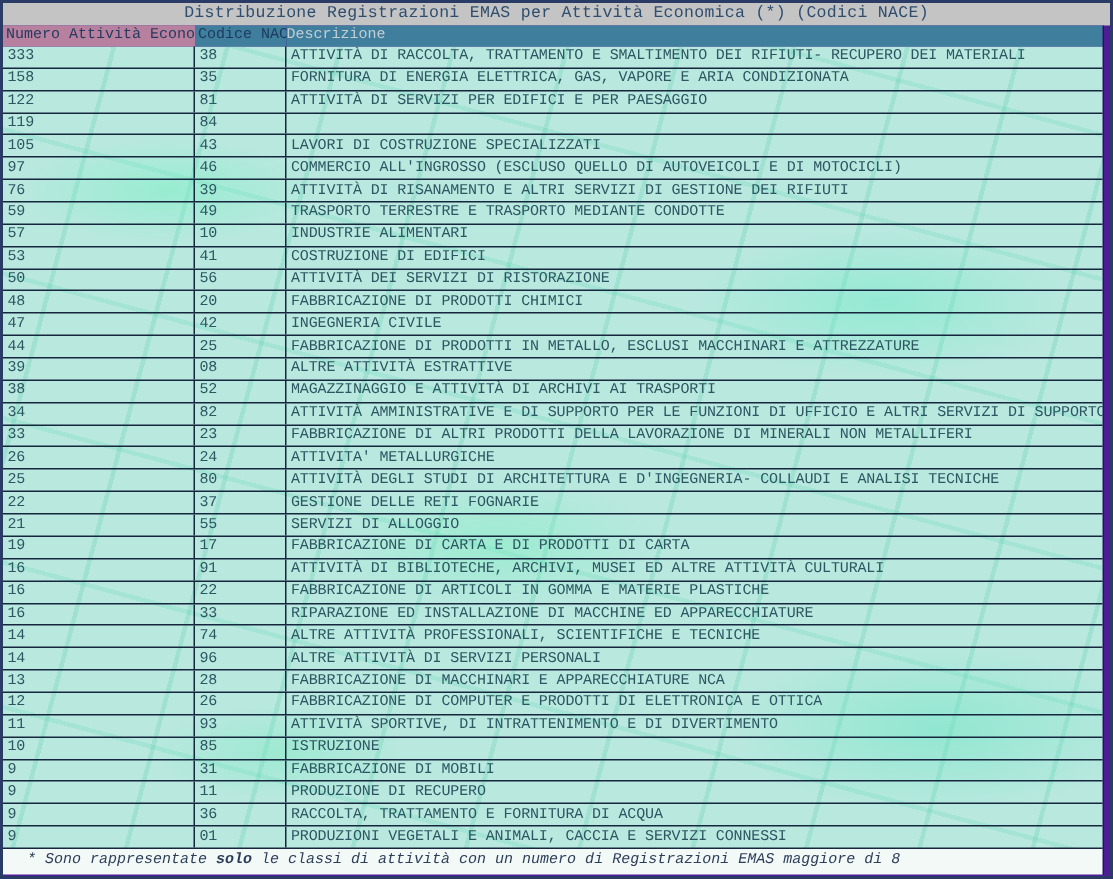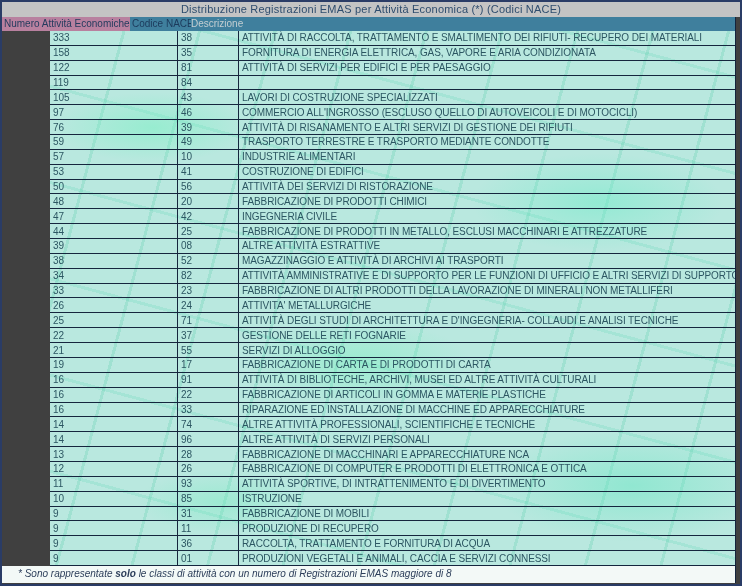--- a/index.html
+++ b/index.html
@@ -2,22 +2,22 @@
 <html><head>
 <meta charset="utf-8">
 <style>
   html,body{margin:0;padding:0;}
   body{background:#8aa6c6;}
   .screen{
     position:relative;
     width:742px;height:586px;
     box-sizing:border-box;
     border:2px solid #2a3c66;
-    background:#404040;
-    font-family:Liberation Sans, sans-serif;
+    background:#4c1d95;
+    font-family:Liberation Mono, monospace;
     overflow:hidden;
   }
   .titlebar{
     height:15px;line-height:15px;
     background:#c4c4c4;
     color:#2f4d6e;
     font-size:11px;
     text-align:center;
     letter-spacing:.2px;
     white-space:nowrap;
@@ -43,21 +43,20 @@
     grid-auto-rows:1fr;
     background-color:#b9e8df;
     background-image:
       radial-gradient(140px 50px at 15% 18%, rgba(124,240,196,.55), rgba(124,240,196,0) 70%),
       radial-gradient(180px 70px at 80% 32%, rgba(110,235,200,.5), rgba(110,235,200,0) 70%),
       radial-gradient(160px 60px at 45% 62%, rgba(120,240,190,.45), rgba(120,240,190,0) 70%),
       radial-gradient(200px 80px at 85% 85%, rgba(105,230,195,.5), rgba(105,230,195,0) 70%),
       radial-gradient(120px 45px at 25% 88%, rgba(115,235,190,.4), rgba(115,235,190,0) 70%),
       repeating-linear-gradient(105deg, rgba(70,200,160,0) 0 70px, rgba(70,200,160,.22) 70px 73px),
       repeating-linear-gradient(15deg, rgba(70,200,160,0) 0 90px, rgba(70,210,170,.18) 90px 93px);
-    margin-left: 48px;
   }
   .tr{
     display:grid;
     grid-template-columns:128px 61px 1fr;
     border-bottom:1px solid #15263e;
     box-sizing:border-box;
     min-height:0;
   }
   .td{
     font-size:10px;
@@ -182,21 +181,21 @@
           <div class="td c2">23</div>
           <div class="td c3">FABBRICAZIONE DI ALTRI PRODOTTI DELLA LAVORAZIONE DI MINERALI NON METALLIFERI</div>
         </div>
         <div class="tr">
           <div class="td c1">26</div>
           <div class="td c2">24</div>
           <div class="td c3">ATTIVITA' METALLURGICHE</div>
         </div>
         <div class="tr">
           <div class="td c1">25</div>
-          <div class="td c2">71</div>
+          <div class="td c2">80</div>
           <div class="td c3">ATTIVITÀ DEGLI STUDI DI ARCHITETTURA E D'INGEGNERIA- COLLAUDI E ANALISI TECNICHE</div>
         </div>
         <div class="tr">
           <div class="td c1">22</div>
           <div class="td c2">37</div>
           <div class="td c3">GESTIONE DELLE RETI FOGNARIE</div>
         </div>
         <div class="tr">
           <div class="td c1">21</div>
           <div class="td c2">55</div>

